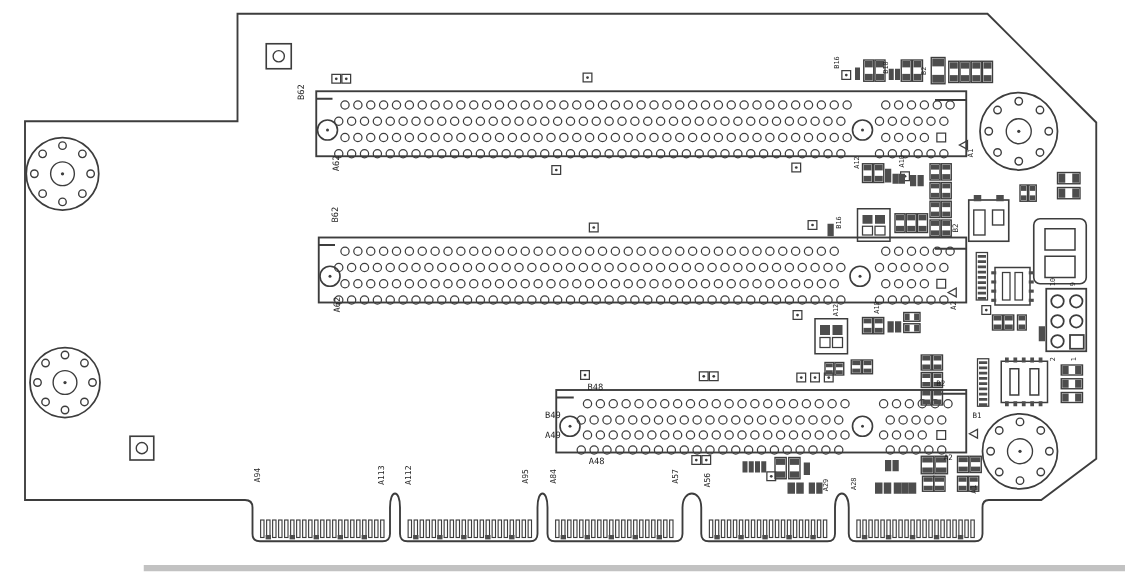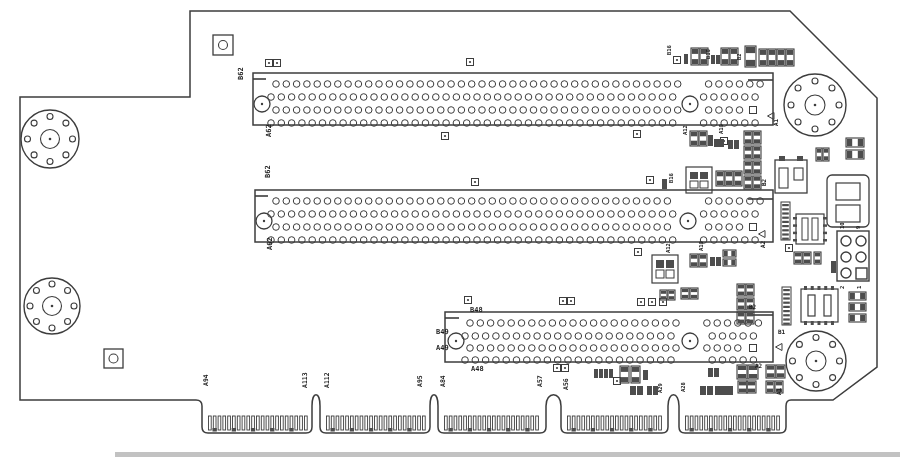--- a/index.html
+++ b/index.html
@@ -1,16 +1,16 @@
 <!DOCTYPE html>
 <html><head>
 <meta charset="utf-8">
 <style>
   html,body{margin:0;padding:0;background:#fff;}
-  #stage{width:900px;height:459px;position:relative;background:#fff;overflow:hidden;font-weight:bold;}
+  #stage{width:900px;height:459px;position:relative;background:#fff;overflow:hidden;}
   svg{display:block;}
   text{font-family:"DejaVu Sans Mono","Liberation Mono",monospace;fill:#1f1f1f;}
 </style>
 </head>
 <body>
 
 <div id="stage">
   <svg id="board" width="900" height="459" viewBox="0 0 900 459">
       <g>
         <path d="M 190,11 L 790,11 L 877,98 L 877,367 L 833,400 L 791,400 Q 786,400 786,406 L 786,427 Q 786,433 780,433 L 685,433 Q 679,433 679,427 L 679,406 C 679,391 668,391 668,406 L 668,427 Q 668,433 662,433 L 567,433 Q 561,433 561,427 L 561,406 C 561,391 546,391 546,406 L 546,427 Q 546,433 540,433 L 444,433 Q 438,433 438,427 L 438,406 C 438,391 430,391 430,406 L 430,427 Q 430,433 424,433 L 326,433 Q 320,433 320,427 L 320,406 C 320,391 312,391 312,406 L 312,427 Q 312,433 306,433 L 208,433 Q 202,433 202,427 L 202,406 Q 202,400 196,400 L 20,400 L 20,97 L 190,97 Z" fill="none" stroke="#3d3d3d" stroke-width="1.5"></path>

